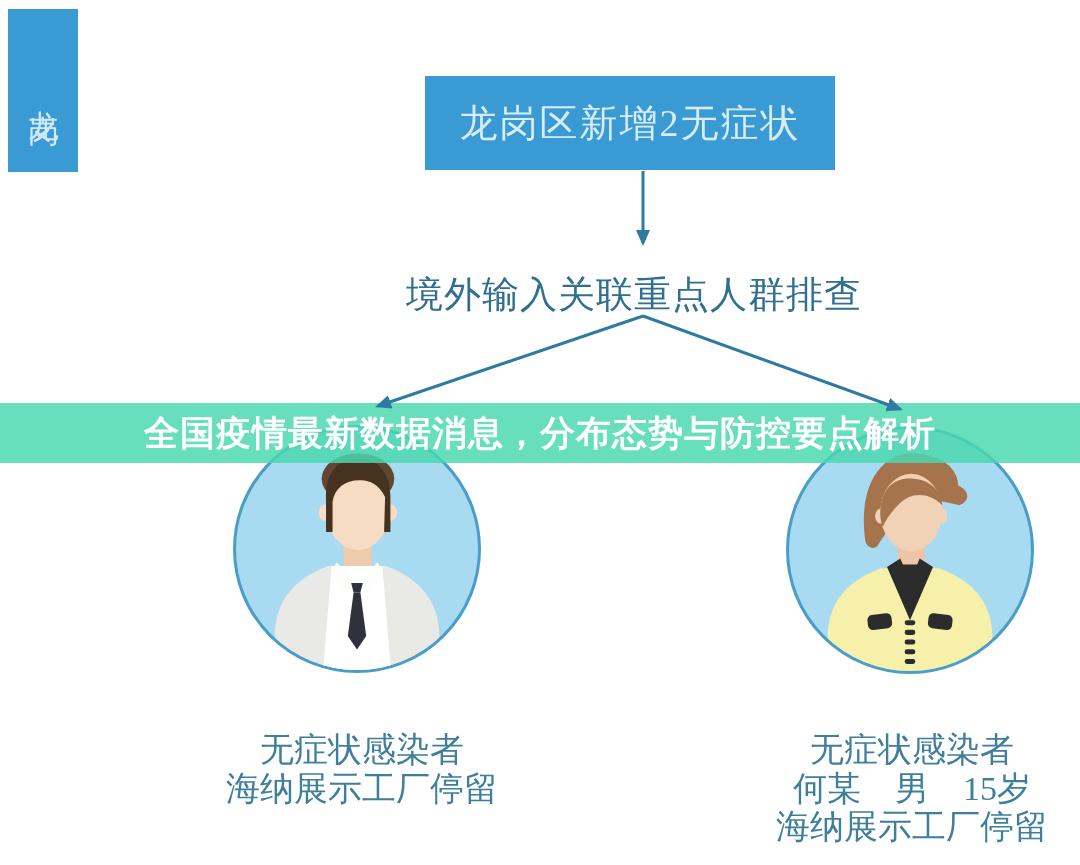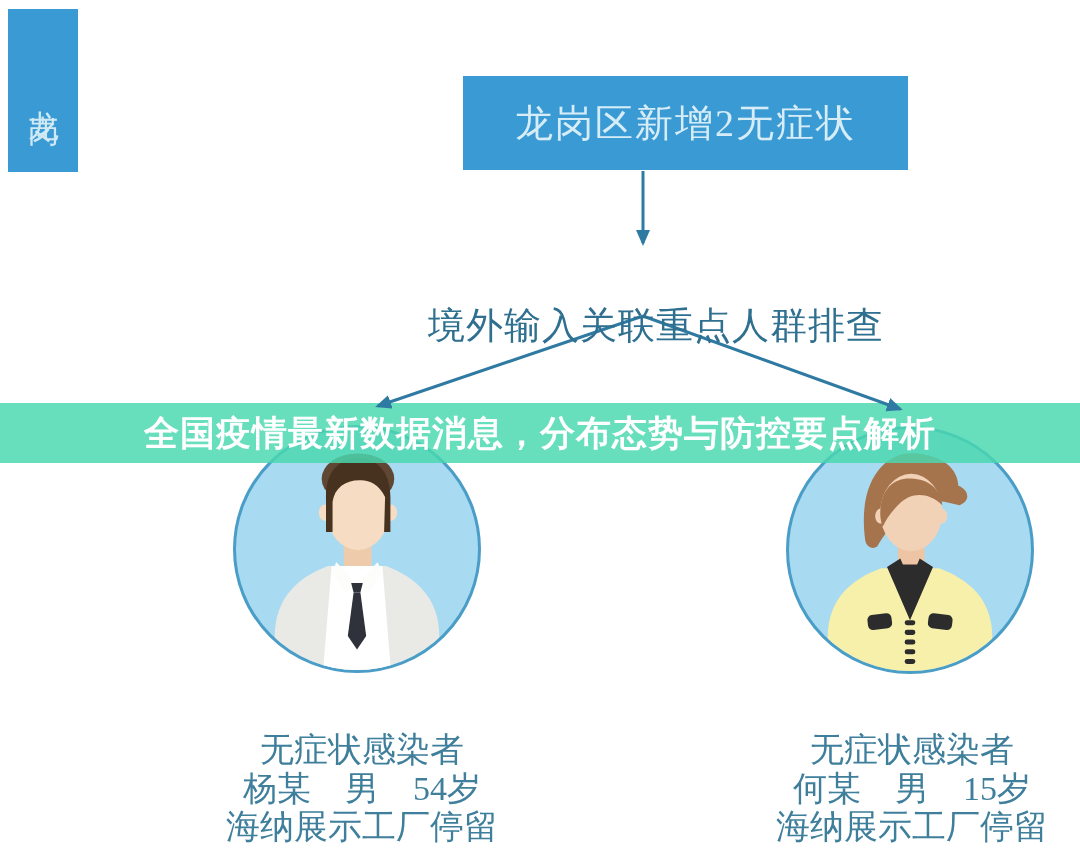--- a/index.html
+++ b/index.html
@@ -11,28 +11,28 @@
   .region-badge{
     position:absolute;left:8px;top:9px;width:70px;height:163px;
     background:#3a9ad3;display:flex;align-items:center;justify-content:center;
   }
   .region-badge span{
     writing-mode:vertical-rl;text-orientation:upright;
     font-size:31px;letter-spacing:5px;color:#cfe9f5;
   }
   
   .header-box{
-    position:absolute;left:425px;top:76px;width:445px;height:94px;
+    position:absolute;left:425px;top:76px;width:410px;height:94px;
     background:#3a9ad3;display:flex;align-items:center;justify-content:center;
-    font-size:38px;letter-spacing:2px;color:#d6ecf6;z-index:5;margin-left:38px;
+    font-size:38px;letter-spacing:2px;color:#d6ecf6;z-index:5;
   }
   
   .screening-label{
-    position:absolute;left:406px;top:270px;width:500px;text-align:center;
-    font-size:37px;letter-spacing:1px;color:#2f6f8f;z-index:5;white-space:nowrap;margin-top:31px;
+    position:absolute;left:406px;top:270px;width:500px;text-align:left;
+    font-size:37px;letter-spacing:1px;color:#2f6f8f;z-index:5;white-space:nowrap;
   }
   
   .connectors{position:absolute;left:0;top:0;z-index:3;}
   
   .banner-bg{
     position:absolute;left:0;top:403px;width:1080px;height:60px;
     background:rgba(74,216,175,0.84);z-index:2;
   }
   .banner-title{
     position:absolute;left:0;top:403px;width:1080px;height:60px;
@@ -144,21 +144,20 @@
       <ellipse cx="50.5" cy="34.5" rx="12.8" ry="16" fill="#f2d2b6"></ellipse>
 
       <path d="M37.7,35 C37.8,25 43,20.2 50.5,20.5 C57.5,20.8 62.5,24.5 63.4,31.5
                C57,25.5 50,26.5 45.5,31 C42,34.5 40,37.5 38.7,40.5
                C38.1,38.8 37.7,36.8 37.7,35 Z" fill="#a5734c"></path>
     </svg>
   </div>
 
   <div class="caption left">
     <div>无症状感染者</div>
-    <div>杨某　男　54岁</div>
     <div>海纳展示工厂停留</div>
   </div>
   <div class="caption right">
     <div>无症状感染者</div>
     <div>何某　男　15岁</div>
     <div>海纳展示工厂停留</div>
   </div>
 
 </div>
 

